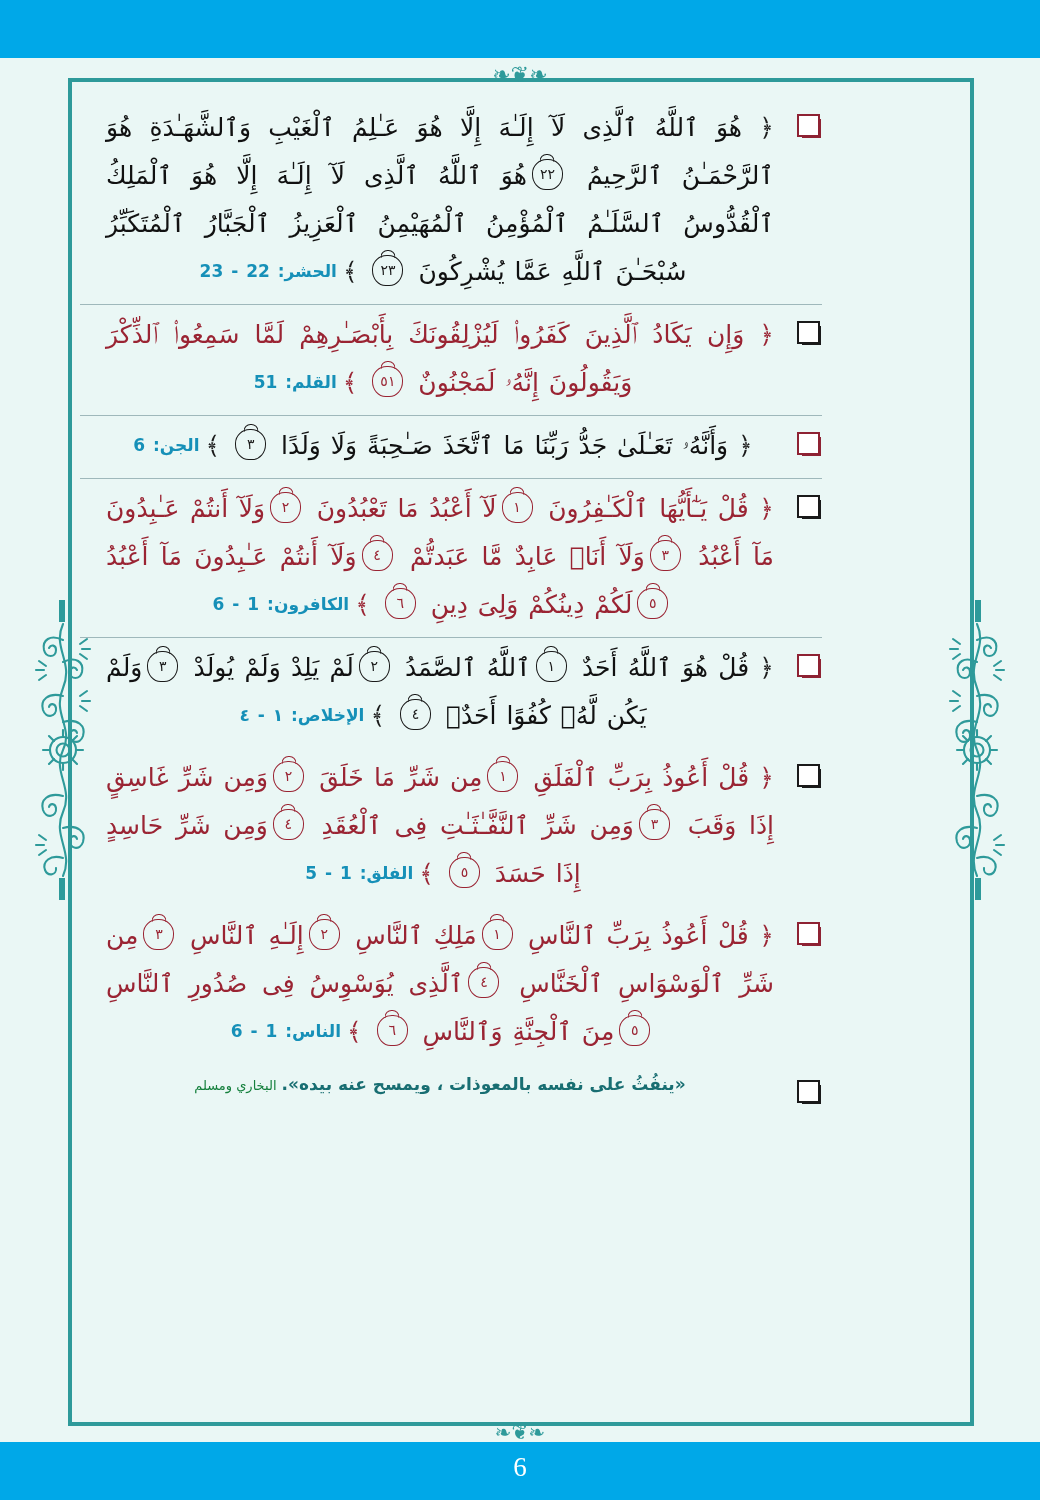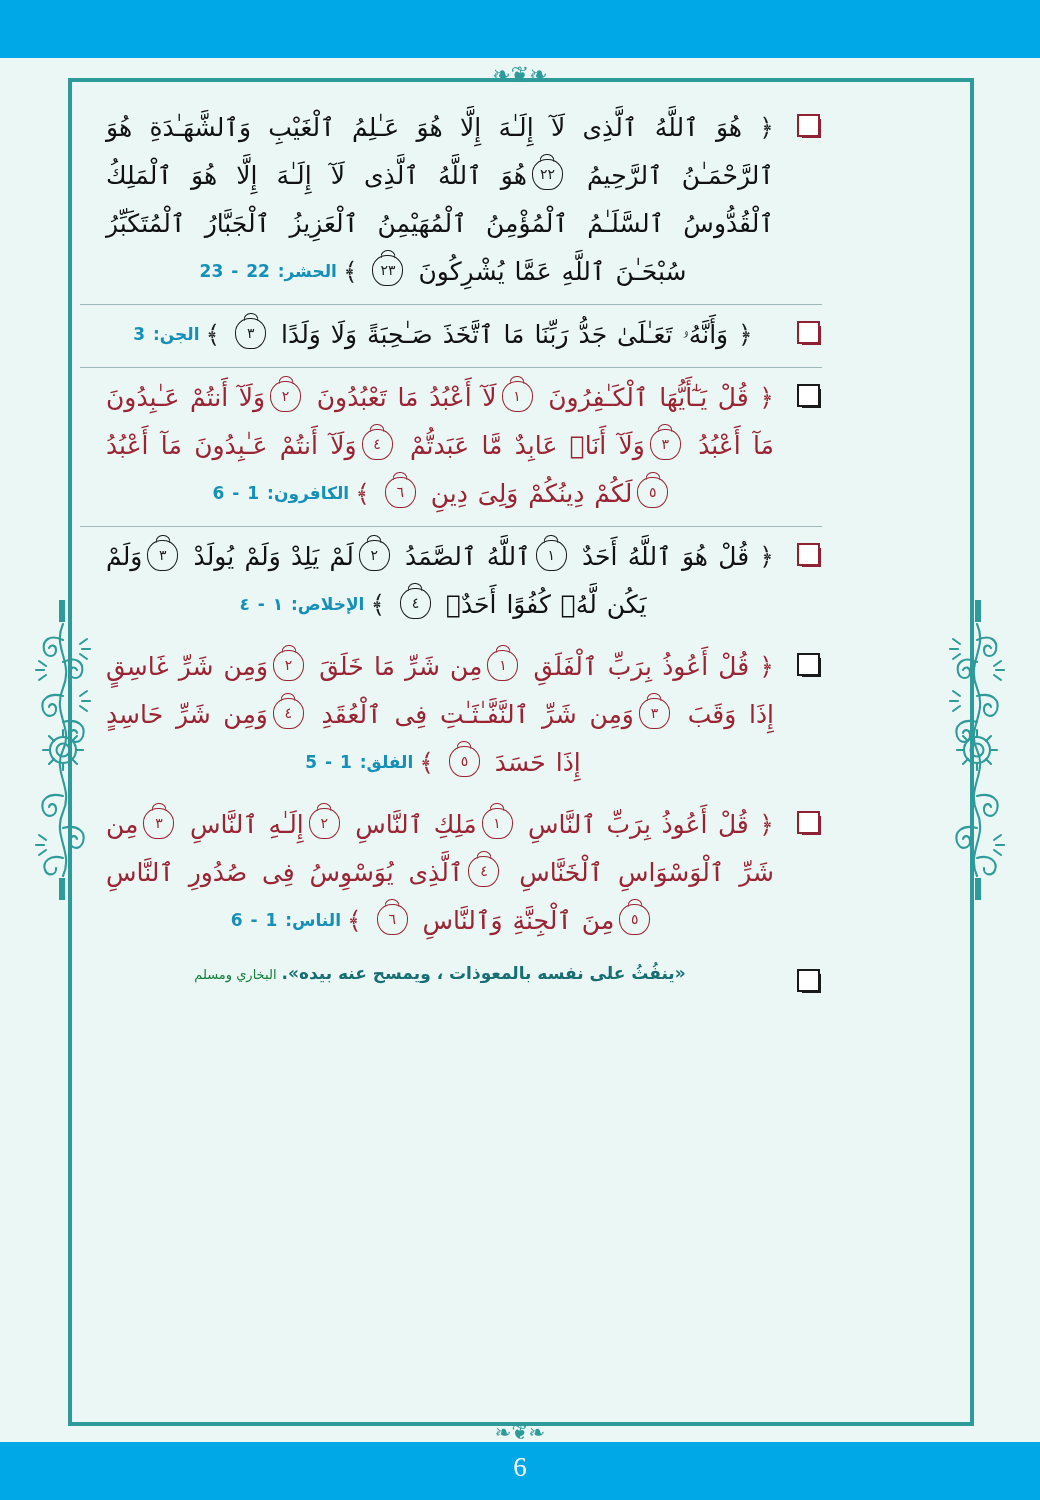--- a/index.html
+++ b/index.html
@@ -293,22 +293,26 @@
       </g>
     </svg>
   </div>
 
   <div class="content" id="verse-container">
       <div class="verse-block">
         <span class="bullet red"></span>
         <div class="ayah-text black"><span class="brace black">﴿ </span><span>هُوَ ٱللَّهُ ٱلَّذِى لَآ إِلَـٰهَ إِلَّا هُوَ عَـٰلِمُ ٱلْغَيْبِ وَٱلشَّهَـٰدَةِ هُوَ ٱلرَّحْمَـٰنُ ٱلرَّحِيمُ </span><span class="ayah-num black">٢٢</span><span>هُوَ ٱللَّهُ ٱلَّذِى لَآ إِلَـٰهَ إِلَّا هُوَ ٱلْمَلِكُ ٱلْقُدُّوسُ ٱلسَّلَـٰمُ ٱلْمُؤْمِنُ ٱلْمُهَيْمِنُ ٱلْعَزِيزُ ٱلْجَبَّارُ ٱلْمُتَكَبِّرُ سُبْحَـٰنَ ٱللَّهِ عَمَّا يُشْرِكُونَ </span><span class="ayah-num black">٢٣</span><span class="brace black"> ﴾</span><span class="ref">الحشر: 22 - 23</span></div>
       </div>
       <div class="verse-block sep">
+        <span class="bullet black"></span>
+        <div class="ayah-text red"><span class="brace red">﴿ </span><span>وَإِن يَكَادُ ٱلَّذِينَ كَفَرُوا۟ لَيُزْلِقُونَكَ بِأَبْصَـٰرِهِمْ لَمَّا سَمِعُوا۟ ٱلذِّكْرَ وَيَقُولُونَ إِنَّهُۥ لَمَجْنُونٌ </span><span class="ayah-num red">٥١</span><span class="brace red"> ﴾</span><span class="ref">القلم: 51</span></div>
+      </div>
+      <div class="verse-block sep">
         <span class="bullet red"></span>
-        <div class="ayah-text black"><span class="brace black">﴿ </span><span>وَأَنَّهُۥ تَعَـٰلَىٰ جَدُّ رَبِّنَا مَا ٱتَّخَذَ صَـٰحِبَةً وَلَا وَلَدًا </span><span class="ayah-num black">٣</span><span class="brace black"> ﴾</span><span class="ref">الجن: 3</span></div>
+        <div class="ayah-text black"><span class="brace black">﴿ </span><span>وَأَنَّهُۥ تَعَـٰلَىٰ جَدُّ رَبِّنَا مَا ٱتَّخَذَ صَـٰحِبَةً وَلَا وَلَدًا </span><span class="ayah-num black">٣</span><span class="brace black"> ﴾</span><span class="ref">الجن: 6</span></div>
       </div>
       <div class="verse-block sep">
         <span class="bullet black"></span>
         <div class="ayah-text red"><span class="brace red">﴿ </span><span>قُلْ يَـٰٓأَيُّهَا ٱلْكَـٰفِرُونَ </span><span class="ayah-num red">١</span><span>لَآ أَعْبُدُ مَا تَعْبُدُونَ </span><span class="ayah-num red">٢</span><span>وَلَآ أَنتُمْ عَـٰبِدُونَ مَآ أَعْبُدُ </span><span class="ayah-num red">٣</span><span>وَلَآ أَنَا۠ عَابِدٌ مَّا عَبَدتُّمْ </span><span class="ayah-num red">٤</span><span>وَلَآ أَنتُمْ عَـٰبِدُونَ مَآ أَعْبُدُ </span><span class="ayah-num red">٥</span><span>لَكُمْ دِينُكُمْ وَلِىَ دِينِ </span><span class="ayah-num red">٦</span><span class="brace red"> ﴾</span><span class="ref">الكافرون: 1 - 6</span></div>
       </div>
       <div class="verse-block sep">
         <span class="bullet red"></span>
         <div class="ayah-text black"><span class="brace black">﴿ </span><span>قُلْ هُوَ ٱللَّهُ أَحَدٌ </span><span class="ayah-num black">١</span><span>ٱللَّهُ ٱلصَّمَدُ </span><span class="ayah-num black">٢</span><span>لَمْ يَلِدْ وَلَمْ يُولَدْ </span><span class="ayah-num black">٣</span><span>وَلَمْ يَكُن لَّهُۥ كُفُوًا أَحَدٌۢ </span><span class="ayah-num black">٤</span><span class="brace black"> ﴾</span><span class="ref">الإخلاص: ١ - ٤</span></div>
       </div>
       <div class="verse-block">

